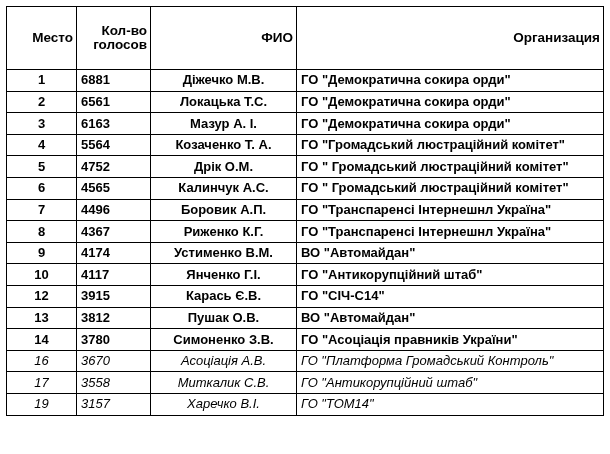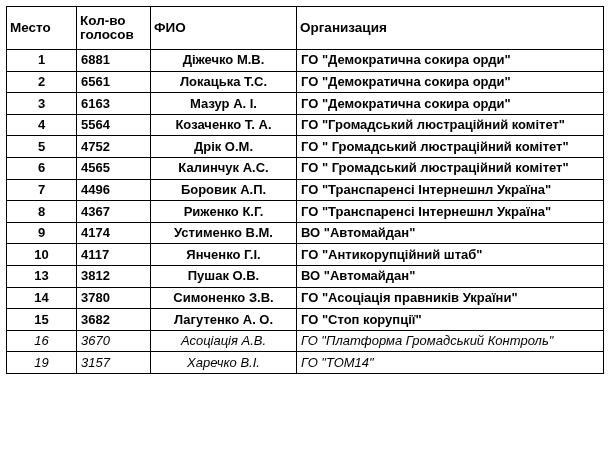--- a/index.html
+++ b/index.html
@@ -30,24 +30,24 @@
     padding: 0 4px;
     font-size: 13px;
     line-height: 1.05;
     color: #000000;
     vertical-align: middle;
     white-space: nowrap;
     overflow: hidden;
   }
   table.votes thead th {
     font-weight: bold;
-    text-align: left;
+    text-align: right;
     height: 38px;
     font-size: 13.5px;
-    padding: 2px 3px;
+    padding: 12px 3px;
     white-space: normal;
     margin-top: 48px;
   }
   col.c-place  { width: 70px; }
   col.c-votes  { width: 74px; }
   col.c-name   { width: 146px; }
   col.c-org    { width: 307px; }
 
   table.votes tbody td {
     height: 20.6px;
@@ -153,44 +153,50 @@
           <td class="name">Устименко В.М.</td>
           <td class="org">ВО "Автомайдан"</td>
         </tr>
         <tr>
           <td class="place">10</td>
           <td class="votes">4117</td>
           <td class="name">Янченко Г.І.</td>
           <td class="org">ГО "Антикорупційний штаб"</td>
         </tr>
         <tr>
+          <td class="place">12</td>
+          <td class="votes">3915</td>
+          <td class="name">Карась Є.В.</td>
+          <td class="org">ГО "СІЧ-С14"</td>
+        </tr>
+        <tr>
           <td class="place">13</td>
           <td class="votes">3812</td>
           <td class="name">Пушак О.В.</td>
           <td class="org">ВО "Автомайдан"</td>
         </tr>
         <tr>
           <td class="place">14</td>
           <td class="votes">3780</td>
           <td class="name">Симоненко З.В.</td>
           <td class="org">ГО "Асоціація правників України"</td>
-        </tr>
-        <tr>
-          <td class="place">15</td>
-          <td class="votes">3682</td>
-          <td class="name">Лагутенко А. О.</td>
-          <td class="org">ГО "Стоп корупції"</td>
         </tr>
         <tr class="italic">
           <td class="place">16</td>
           <td class="votes">3670</td>
           <td class="name">Асоціація А.В.</td>
           <td class="org">ГО "Платформа Громадський Контроль"</td>
         </tr>
         <tr class="italic">
+          <td class="place">17</td>
+          <td class="votes">3558</td>
+          <td class="name">Миткалик С.В.</td>
+          <td class="org">ГО "Антикорупційний штаб"</td>
+        </tr>
+        <tr class="italic">
           <td class="place">19</td>
           <td class="votes">3157</td>
           <td class="name">Харечко В.І.</td>
           <td class="org">ГО "ТОМ14"</td>
         </tr>
       </tbody>
   </table>
 </div>
 
 </body></html>

